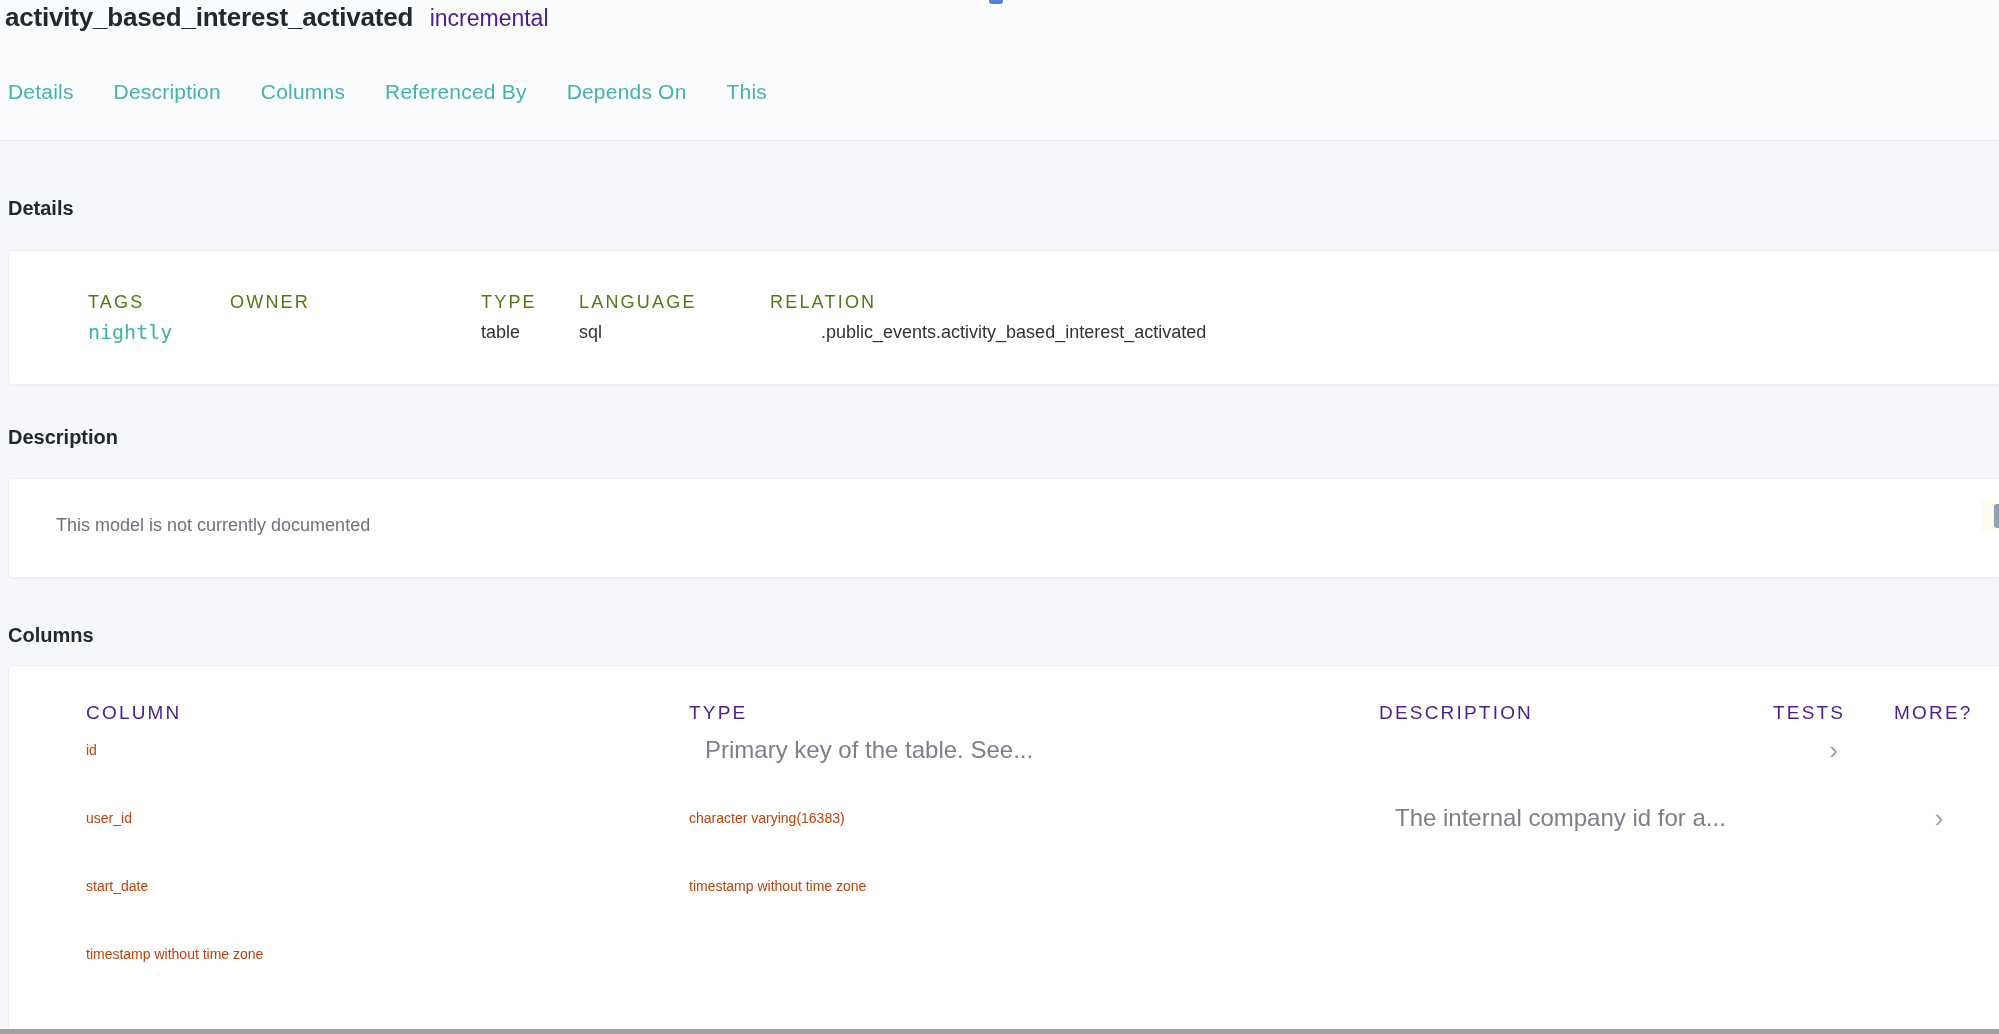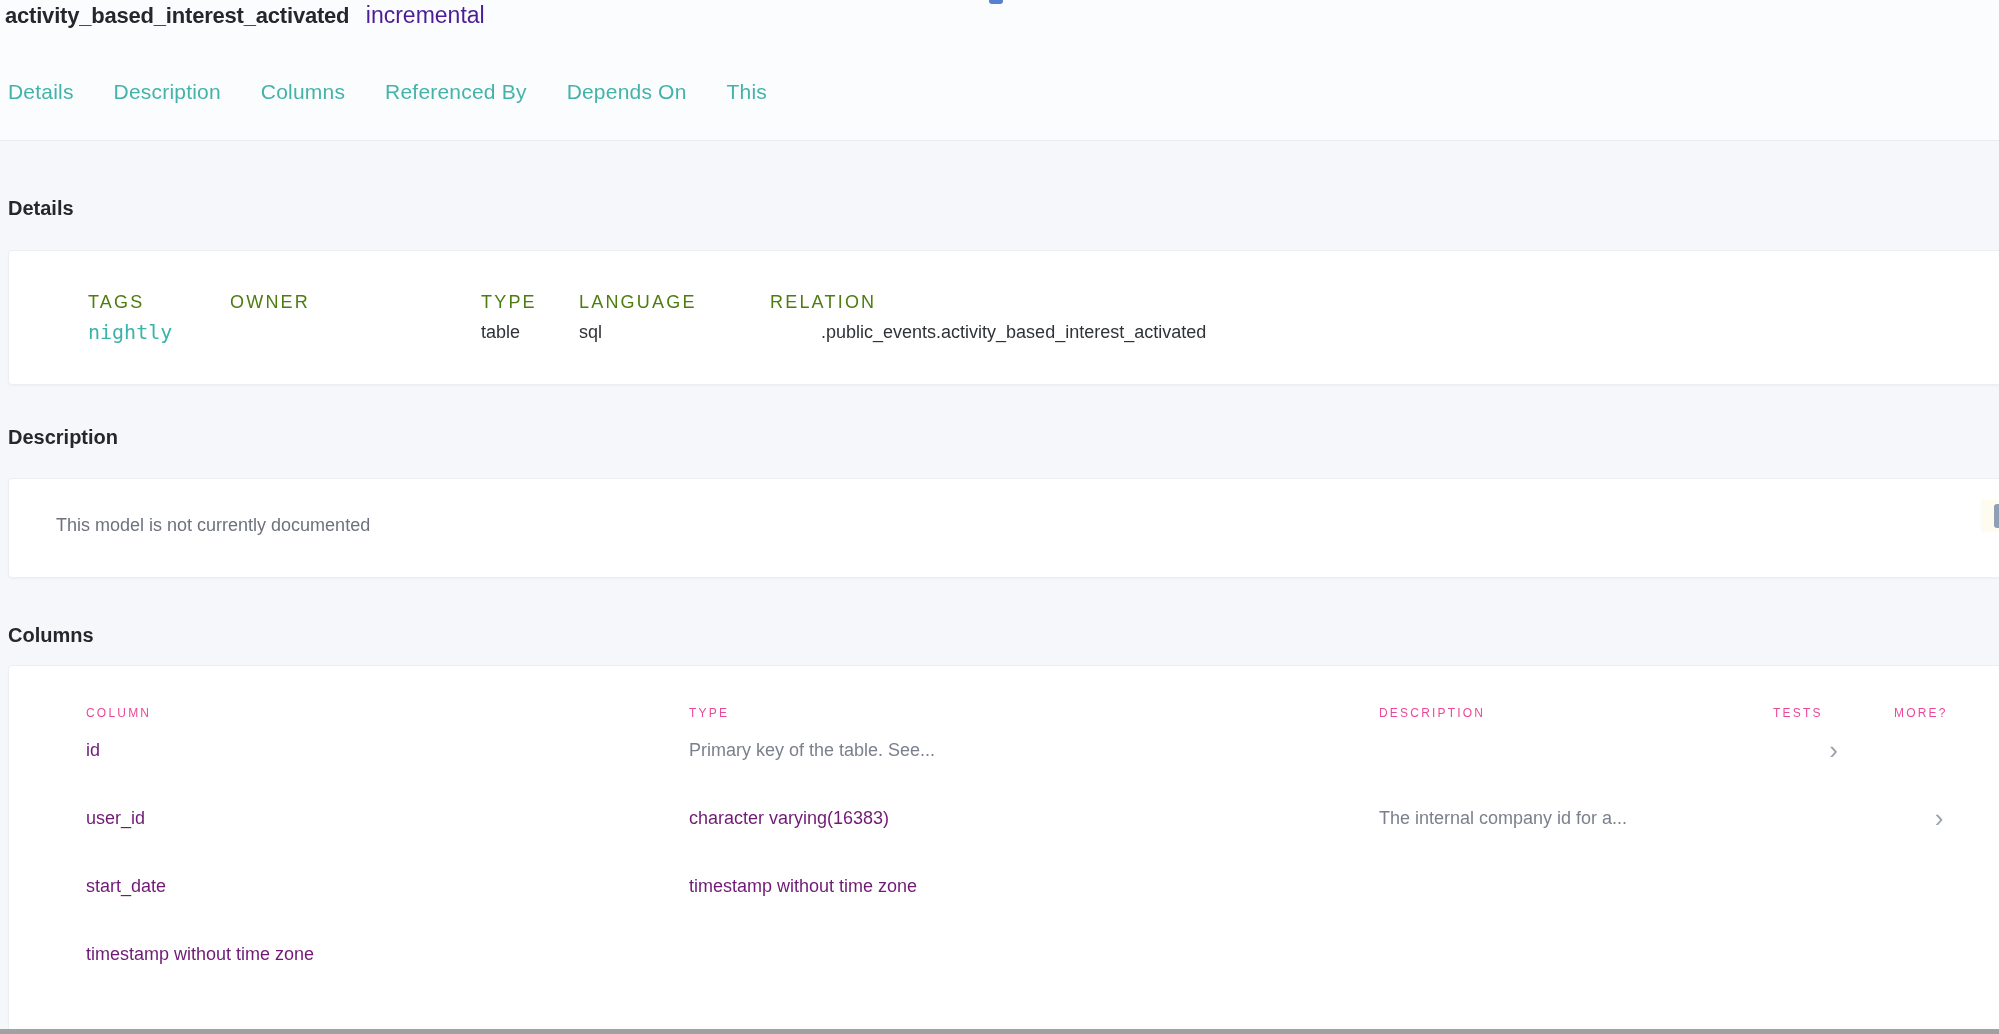--- a/index.html
+++ b/index.html
@@ -24,21 +24,21 @@
     border-bottom: 1px solid #e9ebef;
     box-sizing: border-box;
   }
   .title-row {
     position: absolute;
     top: 2px; left: 5px;
     white-space: nowrap;
   }
   .model-title {
     display: inline;
-    font-size: 22px;
+    font-size: 26px;
     font-weight: 700;
     color: #24282d;
     letter-spacing: -0.2px;
     margin: 0;
   }
   .model-badge {
     display: inline;
     font-size: 23px;
     font-weight: 400;
     color: #4c1d95;
@@ -132,32 +132,33 @@
   .col-grid {
     display: grid;
     grid-template-columns: 603px 690px 394px 121px 90px;
     padding-left: 77px;
     align-items: center;
     box-sizing: border-box;
   }
   .col-grid > div { overflow: hidden; white-space: nowrap; }
   .col-header-row { padding-top: 44px; height: 50px; }
   .col-header {
-    font-size: 12px;
+    font-size: 19px;
     letter-spacing: 2.2px;
-    color: #ec4899;
+    color: #4c1d95;
   }
   .col-row { height: 68px; cursor: pointer; }
   .cell-name, .cell-type {
-    font-size: 18px;
-    color: #701a75;
+    font-size: 14px;
+    color: #c2410c;
   }
   .cell-desc {
-    font-size: 18px;
+    font-size: 24px;
     color: #7b808c;
+    margin-left: 16px;
   }
   .cell-tests { font-size: 18px; color: #7b808c; }
   .cell-more {
     text-align: center;
     font-size: 26px;
     line-height: 26px;
     color: #9aa2ab;
   }
 
   

